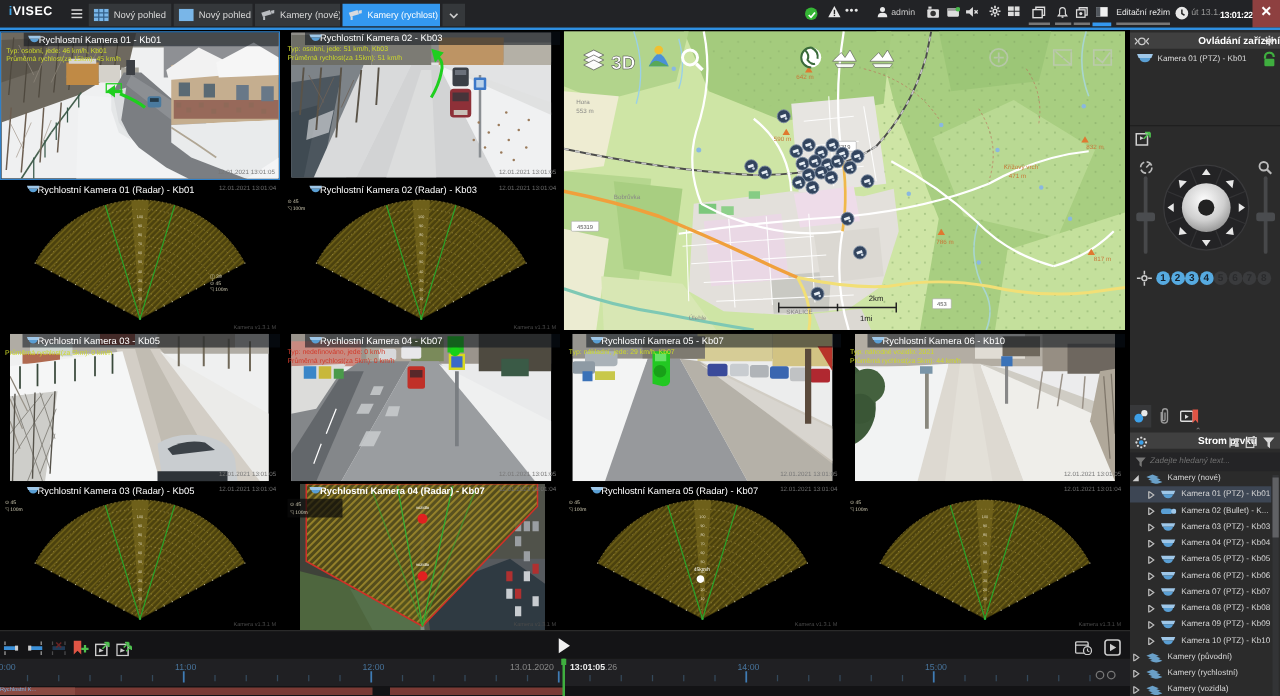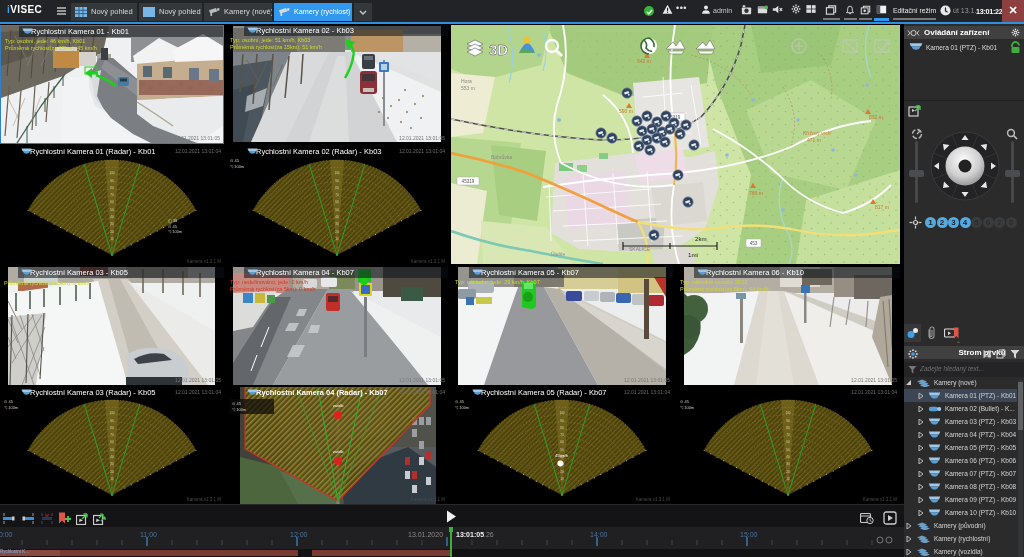--- a/index.html
+++ b/index.html
@@ -883,21 +883,21 @@
         <use href="#fan"></use>
       </svg>
  <div style="position:absolute;left:4px;top:12px;color:#cfcab2;font-size:4px;line-height:5.5px;">⊙ 45<br>◹ 100m</div>
  <div class="stampT">12.01.2021 13:01:04</div>
       <div class="dimBR">Kamera v1.3.1 M</div>
 </div>
 
 </div>
 
 <div id="sidebar">
-  <div class="shead" style="top:2px; padding-left:20px;">Ovládání zařízení
+  <div class="shead" style="top:2px; padding-left:20px;text-align:right;">Ovládání zařízení
     <svg style="position:absolute;left:3px;top:3px;" width="13" height="8" viewBox="0 0 13 8">
         <g stroke="#ccc" stroke-width="1" fill="none">
           <circle cx="6.5" cy="4" r="2.6"></circle>
           <path d="M1,1.5 L3,4 L1,6.5 M12,1.5 L10,4 L12,6.5"></path>
         </g>
       </svg>
     <svg style="position:absolute;right:4px;top:2px;" width="9" height="9" viewBox="0 0 13 13">
         <circle cx="6.5" cy="6.5" r="2" fill="none" stroke="#ddd" stroke-width="1.5"></circle>
         <g stroke="#ddd" stroke-width="1.8">
           <line x1="6.5" y1="0.8" x2="6.5" y2="3"></line>

